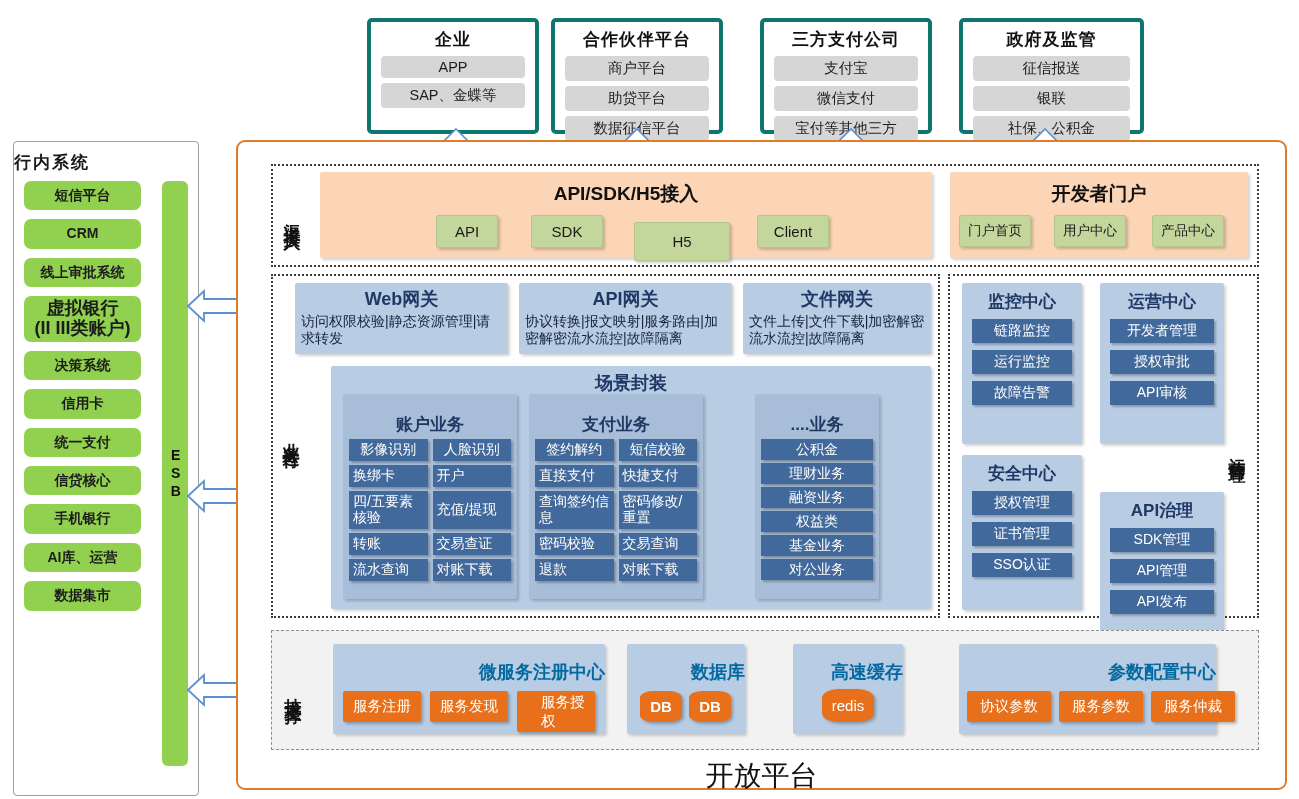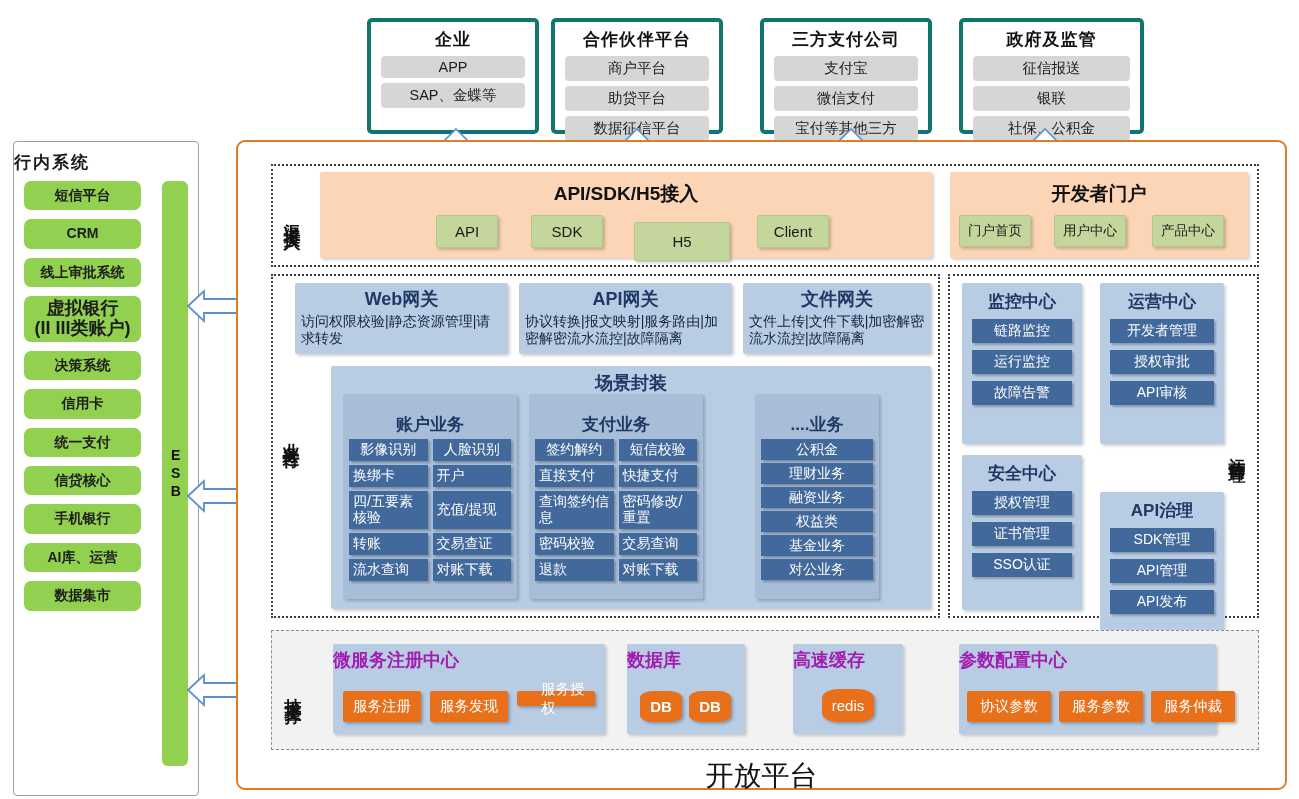--- a/index.html
+++ b/index.html
@@ -200,22 +200,22 @@
   }
 
   
   .tech-card {
     position:absolute;
     background:#b8cce4;
     border-radius:2px;
     box-shadow:2px 2px 3px rgba(0,0,0,0.18);
   }
   .tech-title {
-    text-align:left; font-weight:bold; font-size:18px; color:#a21caf;
-    margin-top:4px;
+    text-align:right; font-weight:bold; font-size:18px; color:#0369a1;
+    margin-top:16px;
   }
   .orange-chip {
     position:absolute;
     background:#e8701a; color:#ffffff; font-size:14.5px;
     display:flex; align-items:center; justify-content:center;
     border-radius:2px;
     box-shadow:2px 2px 3px rgba(0,0,0,0.25);
   }
   .db-cyl {
     position:absolute;
@@ -442,21 +442,21 @@
   </div>
 </div>
 
 <div class="dashed-sec" style="left:271px; top:630px; width:988px; height:120px;"></div>
 <div class="vlabel" style="left:280px; top:640px; width:26px; height:100px;">技术支撑</div>
 
 <div class="tech-card" style="left:333px; top:644px; width:272px; height:90px;">
   <div class="tech-title">微服务注册中心</div>
   <div class="orange-chip" style="left:10px; top:47px; width:78px; height:31px;">服务注册</div>
   <div class="orange-chip" style="left:97px; top:47px; width:78px; height:31px;">服务发现</div>
-  <div class="orange-chip" style="left:184px; top:47px; width:78px; height:15px;padding-left:24px;">服务授权</div>
+  <div class="orange-chip" style="left:184px; top:47px; width:78px; height:41px;padding-left:24px;">服务授权</div>
 </div>
 
 <div class="tech-card" style="left:627px; top:644px; width:118px; height:90px;">
   <div class="tech-title">数据库</div>
   <div class="db-cyl" style="left:13px; top:47px; width:42px; height:31px;">DB</div>
   <div class="db-cyl" style="left:62px; top:47px; width:42px; height:31px;">DB</div>
 </div>
 
 <div class="tech-card" style="left:793px; top:644px; width:110px; height:90px;">
   <div class="tech-title">高速缓存</div>

